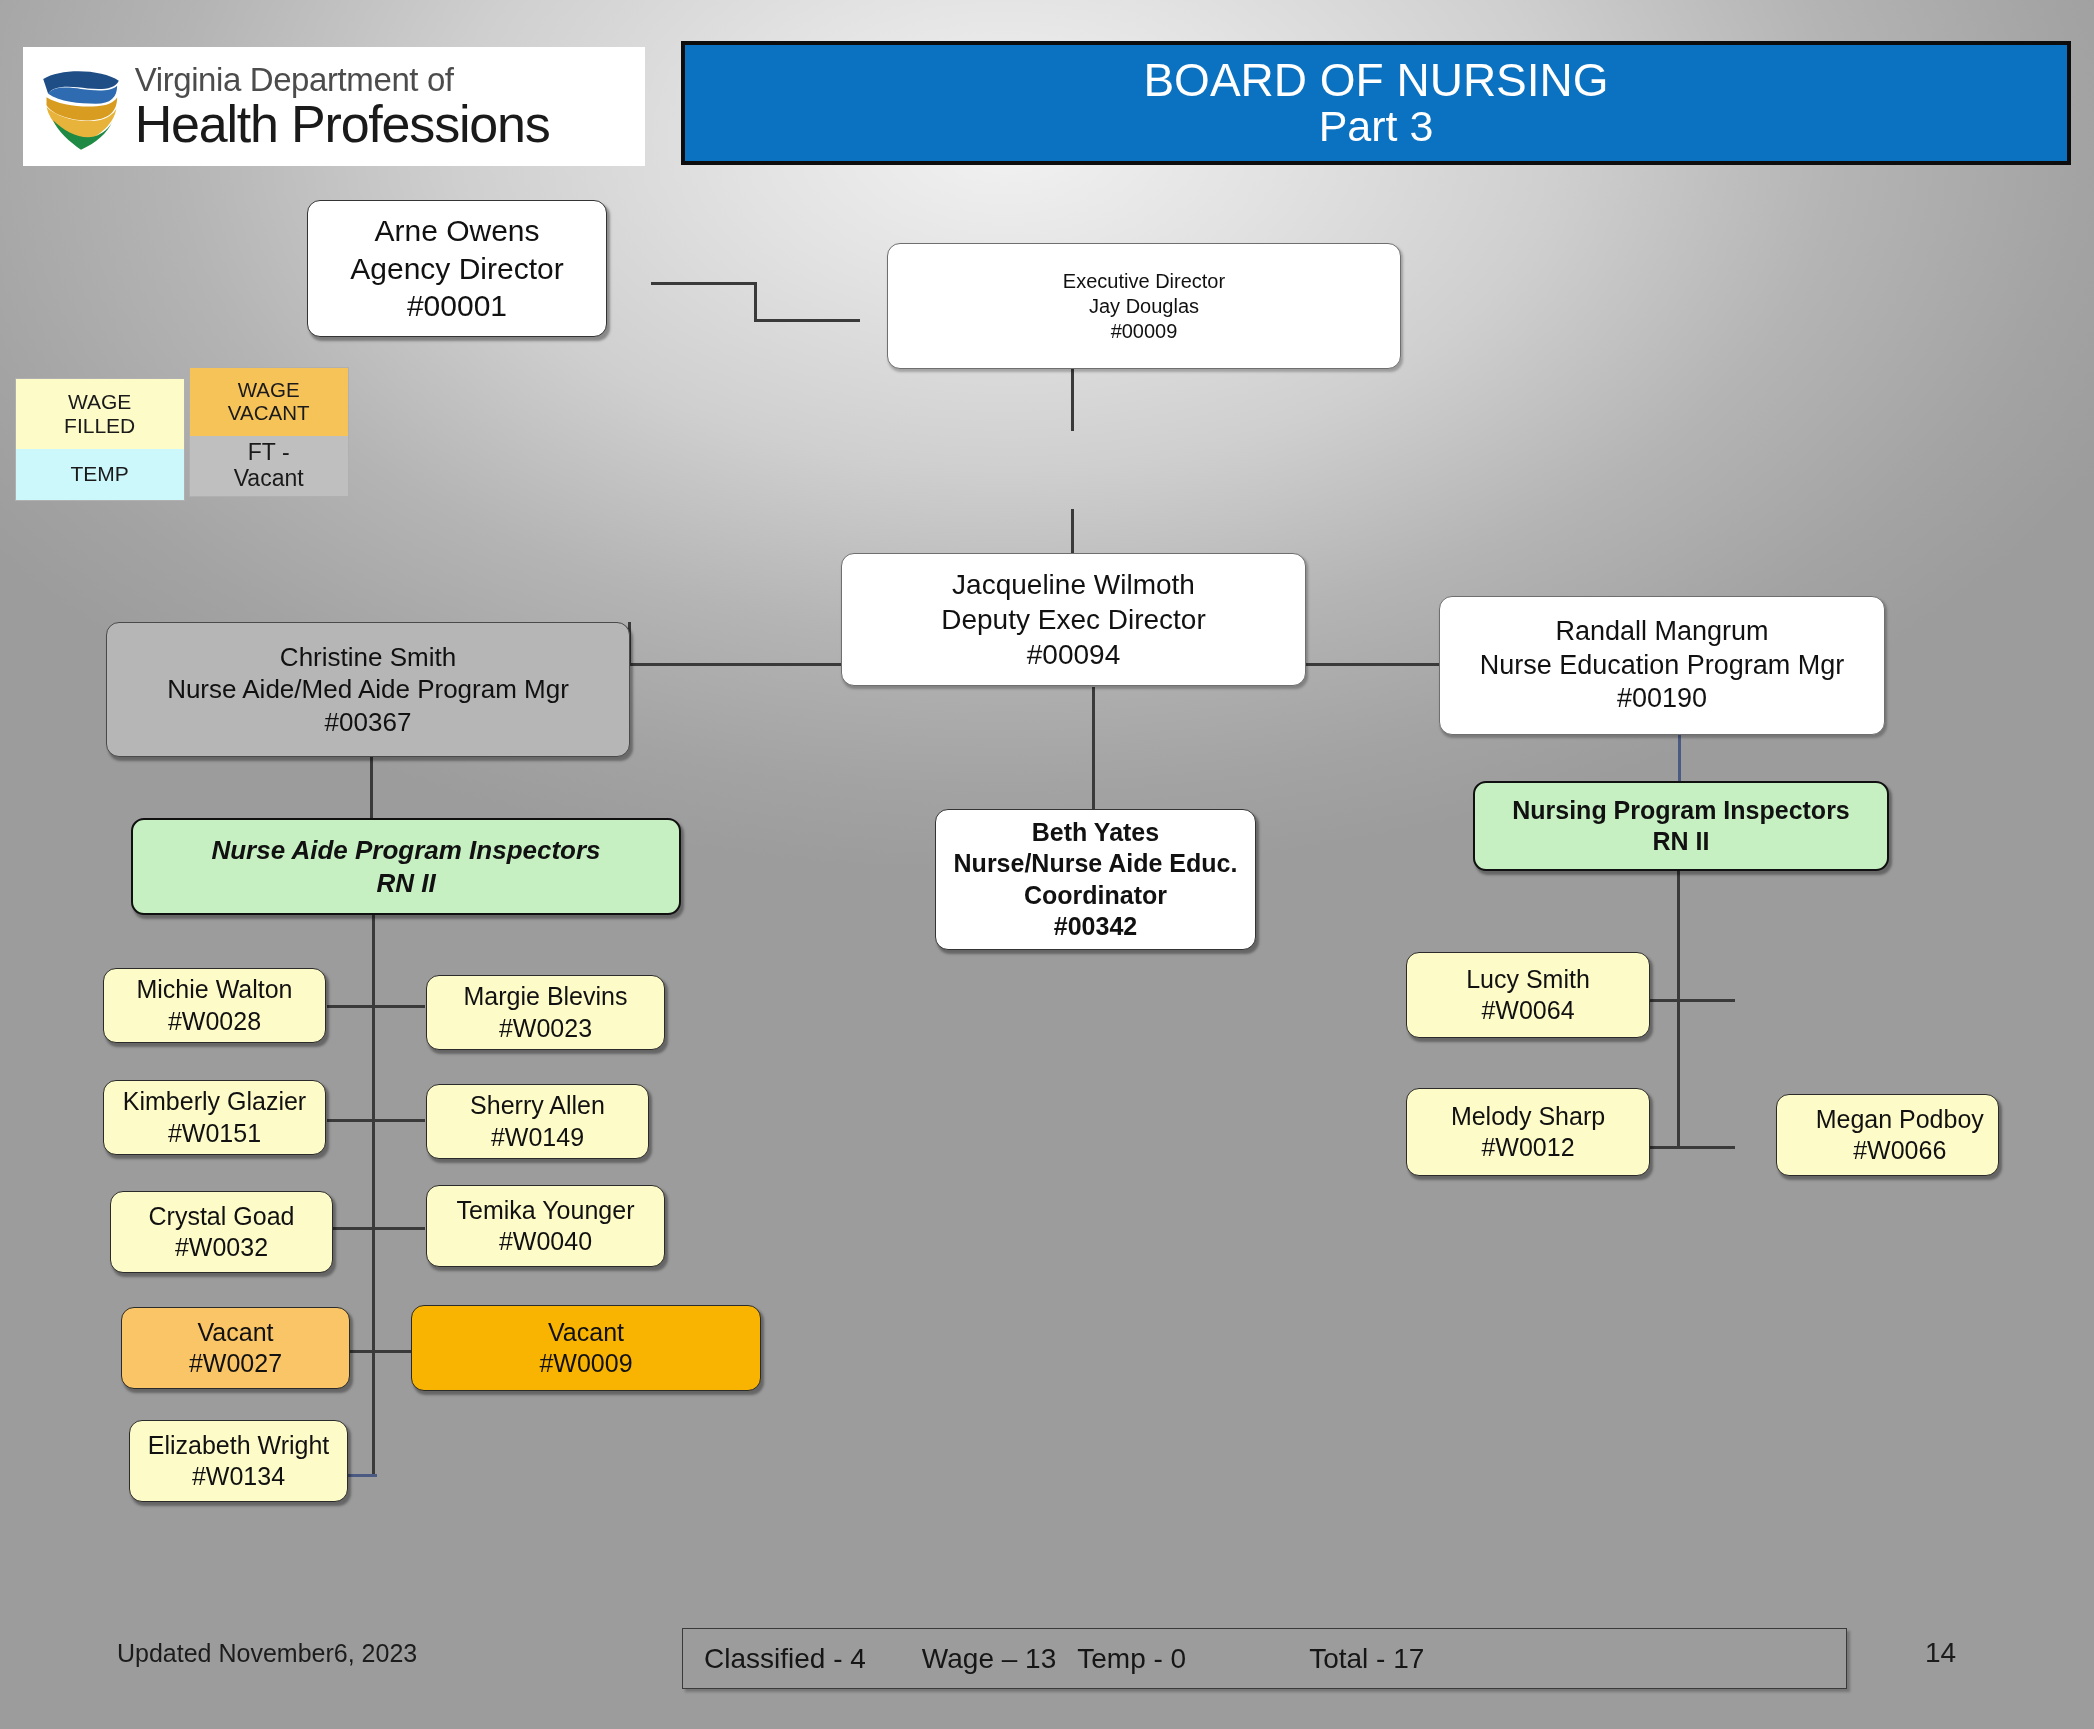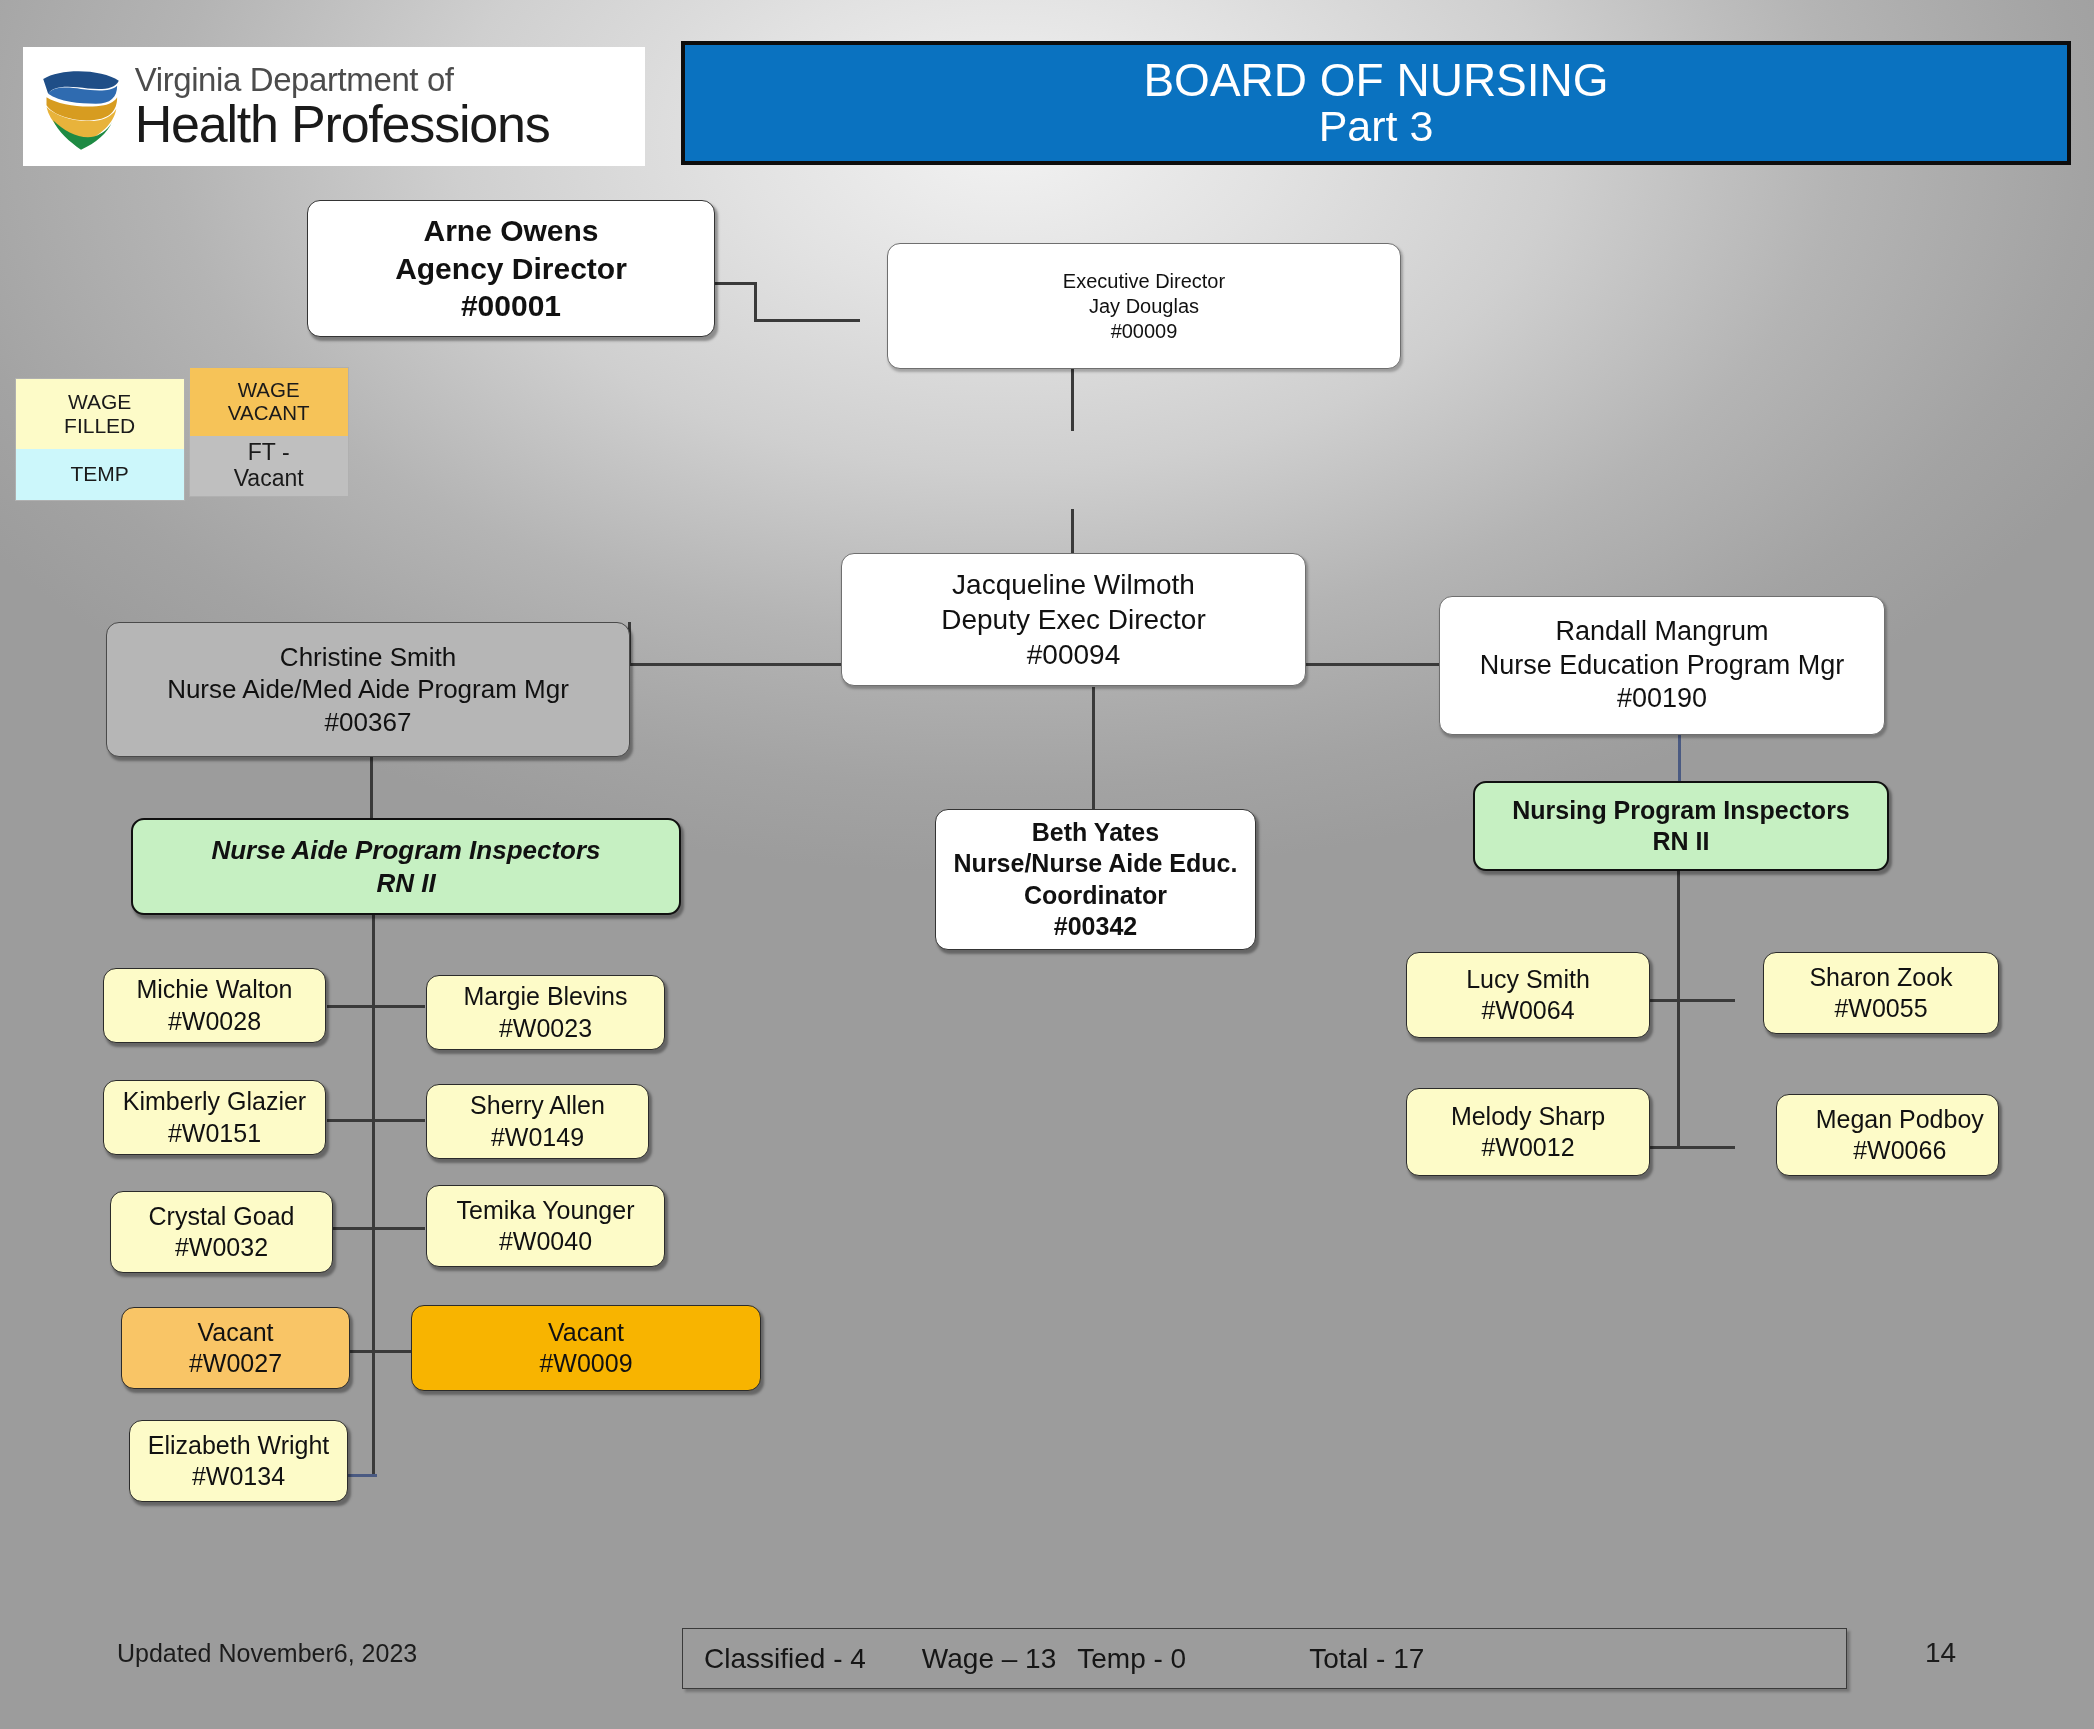--- a/index.html
+++ b/index.html
@@ -160,21 +160,21 @@
   <div class="conn" style="left:327px;top:1005px;width:98px;height:2.5px;"></div>
   <div class="conn" style="left:327px;top:1119px;width:98px;height:2.5px;"></div>
   <div class="conn" style="left:327px;top:1227px;width:98px;height:2.5px;"></div>
   <div class="conn" style="left:327px;top:1350px;width:98px;height:2.5px;"></div>
   <div class="conn blue" style="left:344px;top:1474px;width:33px;height:2.5px;"></div>
 
   <div class="conn" style="left:1677px;top:870px;width:2.5px;height:278px;"></div>
   <div class="conn" style="left:1637px;top:999px;width:98px;height:2.5px;"></div>
   <div class="conn" style="left:1637px;top:1146px;width:98px;height:2.5px;"></div>
 
-  <div class="node white" style="left:307px;top:200px;width:408px;height:137px;font-size:30px;font-weight:bold;">
+  <div class="node white" style="left:307px;top:200px;width:300px;height:137px;font-size:30px;">
     <div class="txt">
       <div>Arne Owens</div>
       <div>Agency Director</div>
       <div>#00001</div>
     </div>
   </div>
 
   <div class="node white thin" style="left:859px;top:243px;width:514px;height:126px;font-size:20px;margin-left:28px;">
     <div class="txt">
       <div>Executive Director</div>
@@ -287,26 +287,20 @@
     <div class="txt">
       <div>Elizabeth Wright</div>
       <div>#W0134</div>
     </div>
   </div>
 
   <div class="node wage" style="left:1406px;top:952px;width:244px;height:86px;font-size:25px;">
     <div class="txt">
       <div>Lucy Smith</div>
       <div>#W0064</div>
-    </div>
-  </div>
-  <div class="node wage" style="left:1763px;top:952px;width:236px;height:82px;font-size:25px;">
-    <div class="txt">
-      <div>Sharon Zook</div>
-      <div>#W0055</div>
     </div>
   </div>
 
   <div class="node wage" style="left:1406px/*left*/;top:1088px;width:244px;height:88px;font-size:25px;">
     <div class="txt">
       <div>Melody Sharp</div>
       <div>#W0012</div>
     </div>
   </div>
   <div class="node wage" style="left:1776px;top:1094px;width:223px;height:82px;font-size:25px;padding-left:31px;">

